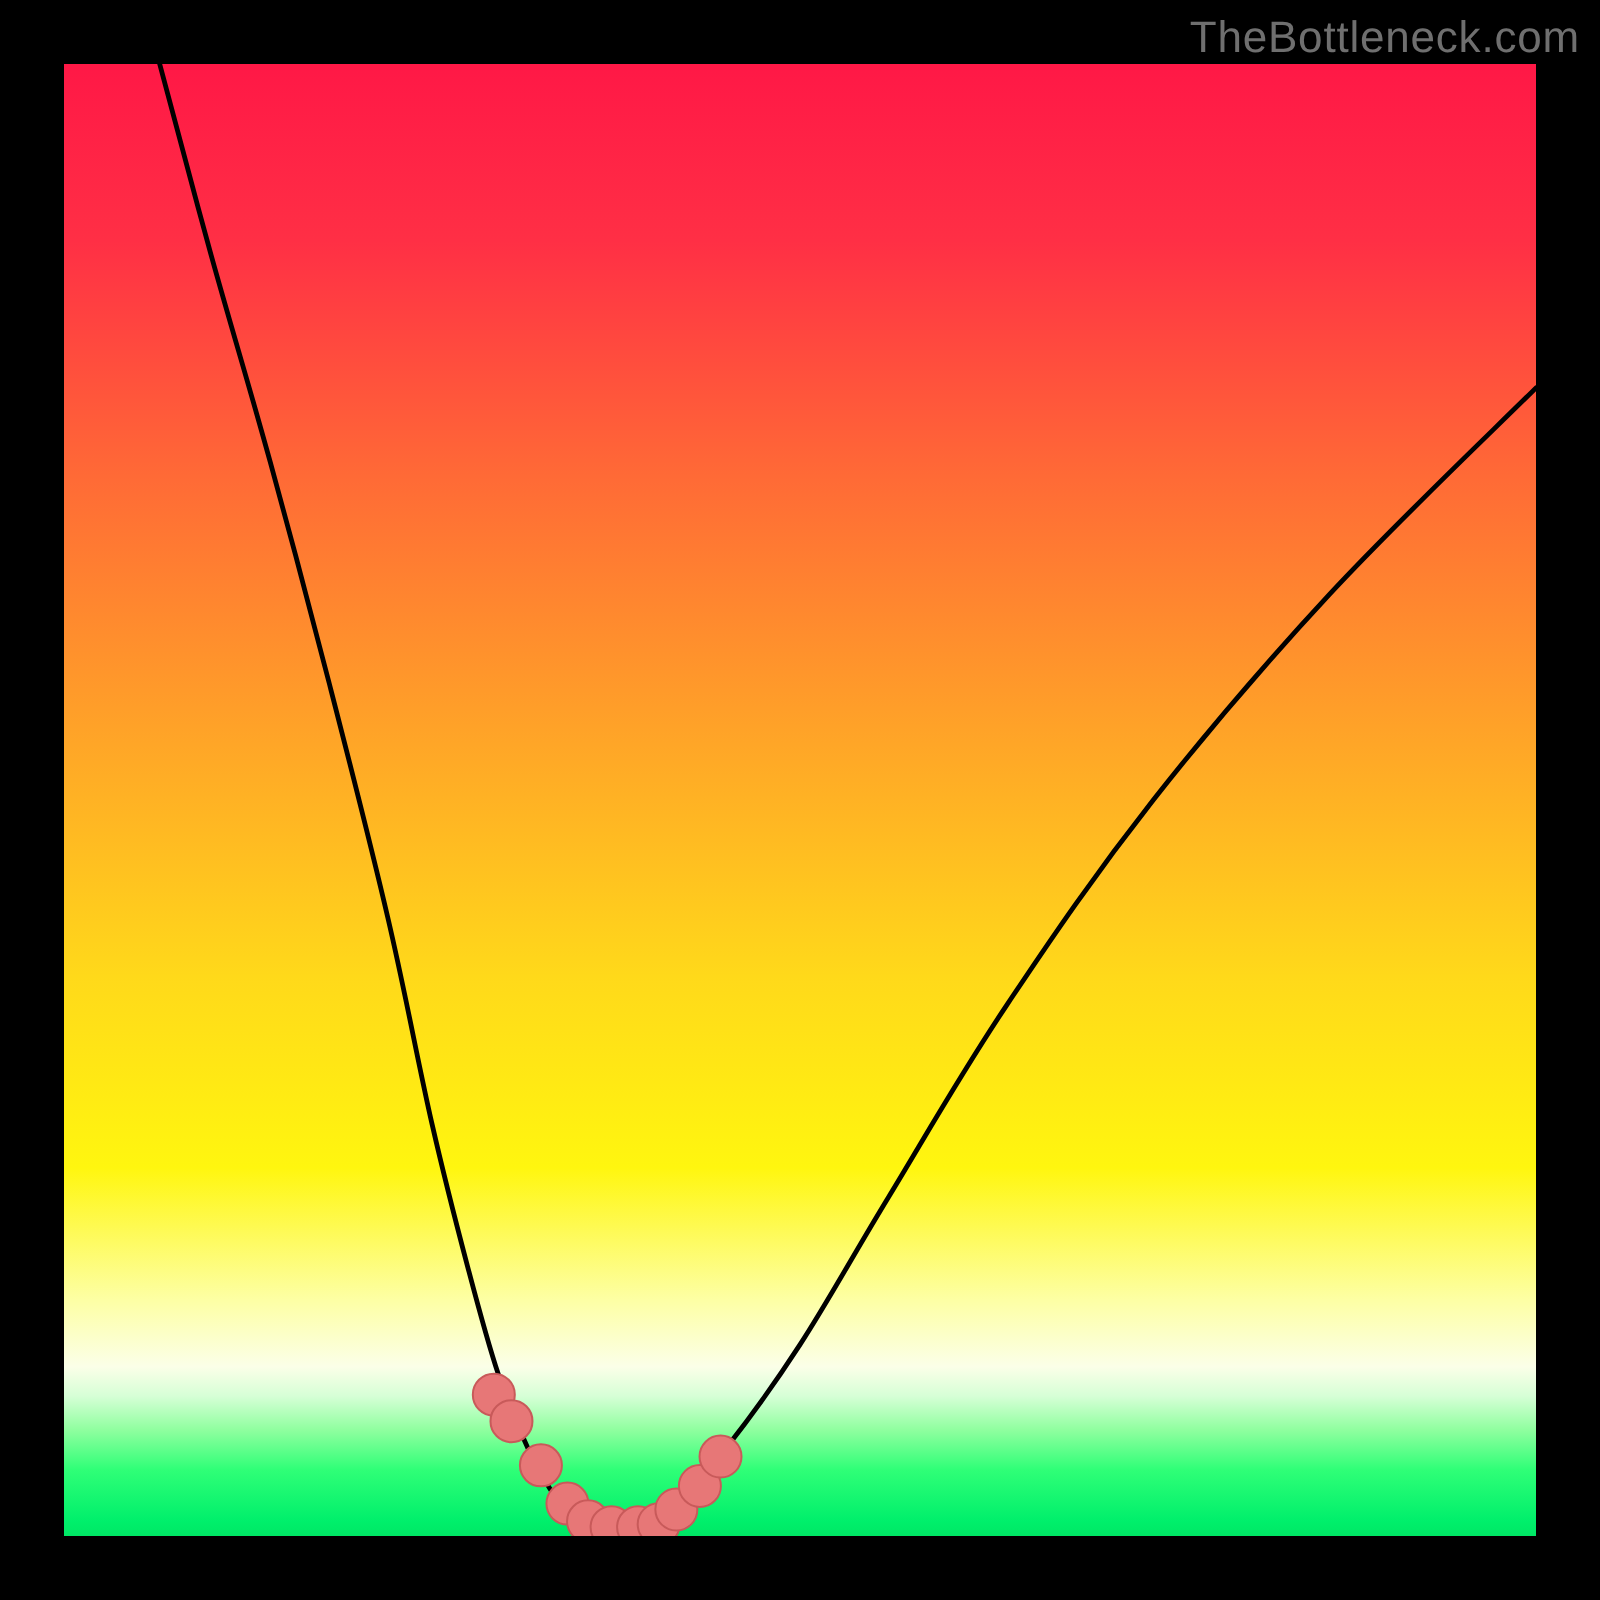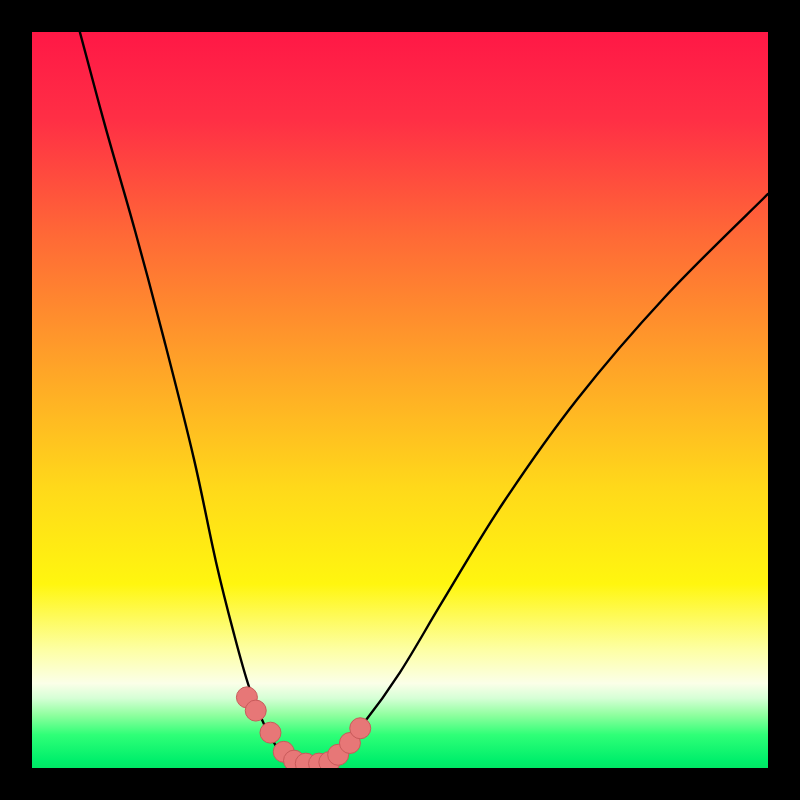--- a/index.html
+++ b/index.html
@@ -35,20 +35,21 @@
     font-size: 22px;
     letter-spacing: 0.4px;
     font-weight: 400;
   }
 </style>
 </head>
 <body>
 
 <div class="frame">
 
+  <div class="watermark">TheBottleneck.com</div>
 
   <div class="plot">
     <svg id="plot-svg" width="736" height="736" viewBox="0 0 736 736">
       <defs>
         <linearGradient id="bg-grad" x1="0" y1="0" x2="0" y2="1">
             <stop offset="0%" stop-color="#ff1846"></stop>
             <stop offset="12%" stop-color="#ff2f45"></stop>
             <stop offset="28.000000000000004%" stop-color="#ff6a36"></stop>
             <stop offset="45%" stop-color="#ffa228"></stop>
             <stop offset="62%" stop-color="#ffd91a"></stop>

